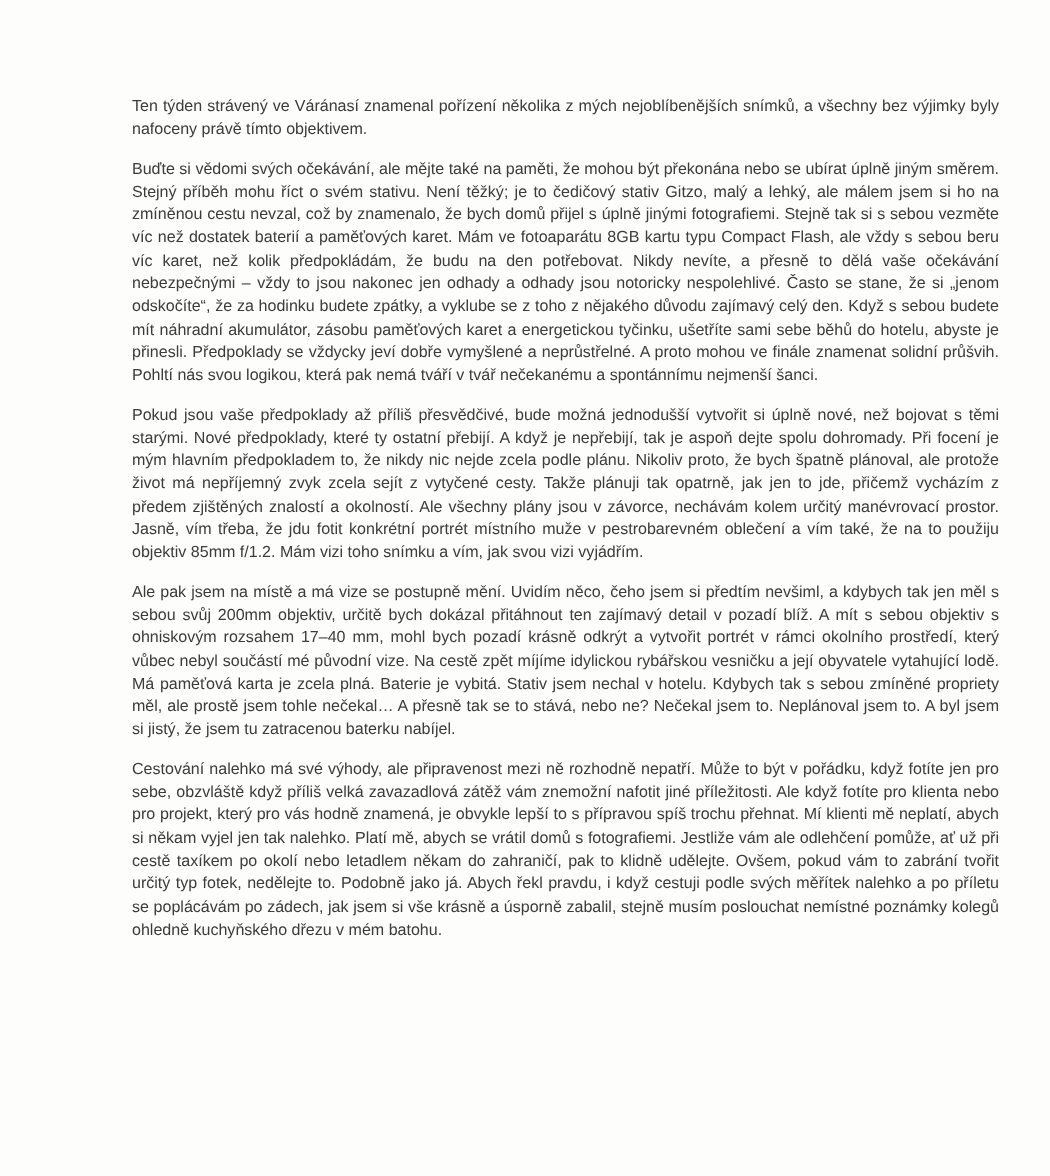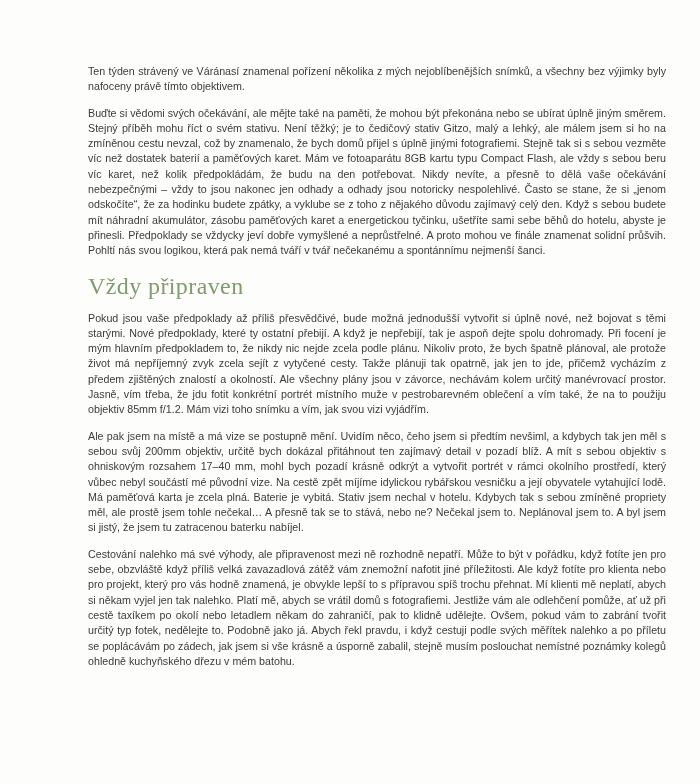--- a/index.html
+++ b/index.html
@@ -62,21 +62,20 @@
 <body>
 
 <div class="page">
 
   <main class="text-block">
 
     <p class="para">Ten týden strávený ve Váránasí znamenal pořízení několika z mých nejoblíbenějších snímků, a všechny bez výjimky byly nafoceny právě tímto objektivem.</p>
 
     <p class="para">Buďte si vědomi svých očekávání, ale mějte také na paměti, že mohou být překonána nebo se ubírat úplně jiným směrem. Stejný příběh mohu říct o svém stativu. Není těžký; je to čedičový stativ Gitzo, malý a lehký, ale málem jsem si ho na zmíněnou cestu nevzal, což by znamenalo, že bych domů přijel s úplně jinými fotografiemi. Stejně tak si s sebou vezměte víc než dostatek baterií a paměťových karet. Mám ve fotoaparátu 8GB kartu typu Compact Flash, ale vždy s sebou beru víc karet, než kolik předpokládám, že budu na den potřebovat. Nikdy nevíte, a přesně to dělá vaše očekávání nebezpečnými – vždy to jsou nakonec jen odhady a odhady jsou notoricky nespolehlivé. Často se stane, že si „jenom odskočíte“, že za hodinku budete zpátky, a vyklube se z toho z nějakého důvodu zajímavý celý den. Když s sebou budete mít náhradní akumulátor, zásobu paměťových karet a energetickou tyčinku, ušetříte sami sebe běhů do hotelu, abyste je přinesli. Předpoklady se vždycky jeví dobře vymyšlené a neprůstřelné. A proto mohou ve finále znamenat solidní průšvih. Pohltí nás svou logikou, která pak nemá tváří v tvář nečekanému a spontánnímu nejmenší šanci.</p>
 
-    <h1 class="section-heading">Vždy připraven</h1>
 
     <p class="para">Pokud jsou vaše předpoklady až příliš přesvědčivé, bude možná jednodušší vytvořit si úplně nové, než bojovat s těmi starými. Nové předpoklady, které ty ostatní přebijí. A když je nepřebijí, tak je aspoň dejte spolu dohromady. Při focení je mým hlavním předpokladem to, že nikdy nic nejde zcela podle plánu. Nikoliv proto, že bych špatně plánoval, ale protože život má nepříjemný zvyk zcela sejít z vytyčené cesty. Takže plánuji tak opatrně, jak jen to jde, přičemž vycházím z předem zjištěných znalostí a okolností. Ale všechny plány jsou v závorce, nechávám kolem určitý manévrovací prostor. Jasně, vím třeba, že jdu fotit konkrétní portrét místního muže v pestrobarevném oblečení a vím také, že na to použiju objektiv 85mm f/1.2. Mám vizi toho snímku a vím, jak svou vizi vyjádřím.</p>
 
     <p class="para">Ale pak jsem na místě a má vize se postupně mění. Uvidím něco, čeho jsem si předtím nevšiml, a kdybych tak jen měl s sebou svůj 200mm objektiv, určitě bych dokázal přitáhnout ten zajímavý detail v pozadí blíž. A mít s sebou objektiv s ohniskovým rozsahem 17–40 mm, mohl bych pozadí krásně odkrýt a vytvořit portrét v rámci okolního prostředí, který vůbec nebyl součástí mé původní vize. Na cestě zpět míjíme idylickou rybářskou vesničku a její obyvatele vytahující lodě. Má paměťová karta je zcela plná. Baterie je vybitá. Stativ jsem nechal v hotelu. Kdybych tak s sebou zmíněné propriety měl, ale prostě jsem tohle nečekal… A přesně tak se to stává, nebo ne? Nečekal jsem to. Neplánoval jsem to. A byl jsem si jistý, že jsem tu zatracenou baterku nabíjel.</p>
 
     <p class="para">Cestování nalehko má své výhody, ale připravenost mezi ně rozhodně nepatří. Může to být v pořádku, když fotíte jen pro sebe, obzvláště když příliš velká zavazadlová zátěž vám znemožní nafotit jiné příležitosti. Ale když fotíte pro klienta nebo pro projekt, který pro vás hodně znamená, je obvykle lepší to s přípravou spíš trochu přehnat. Mí klienti mě neplatí, abych si někam vyjel jen tak nalehko. Platí mě, abych se vrátil domů s fotografiemi. Jestliže vám ale odlehčení pomůže, ať už při cestě taxíkem po okolí nebo letadlem někam do zahraničí, pak to klidně udělejte. Ovšem, pokud vám to zabrání tvořit určitý typ fotek, nedělejte to. Podobně jako já. Abych řekl pravdu, i když cestuji podle svých měřítek nalehko a po příletu se poplácávám po zádech, jak jsem si vše krásně a úsporně zabalil, stejně musím poslouchat nemístné poznámky kolegů ohledně kuchyňského dřezu v mém batohu.</p>
 
   </main>
 
 

